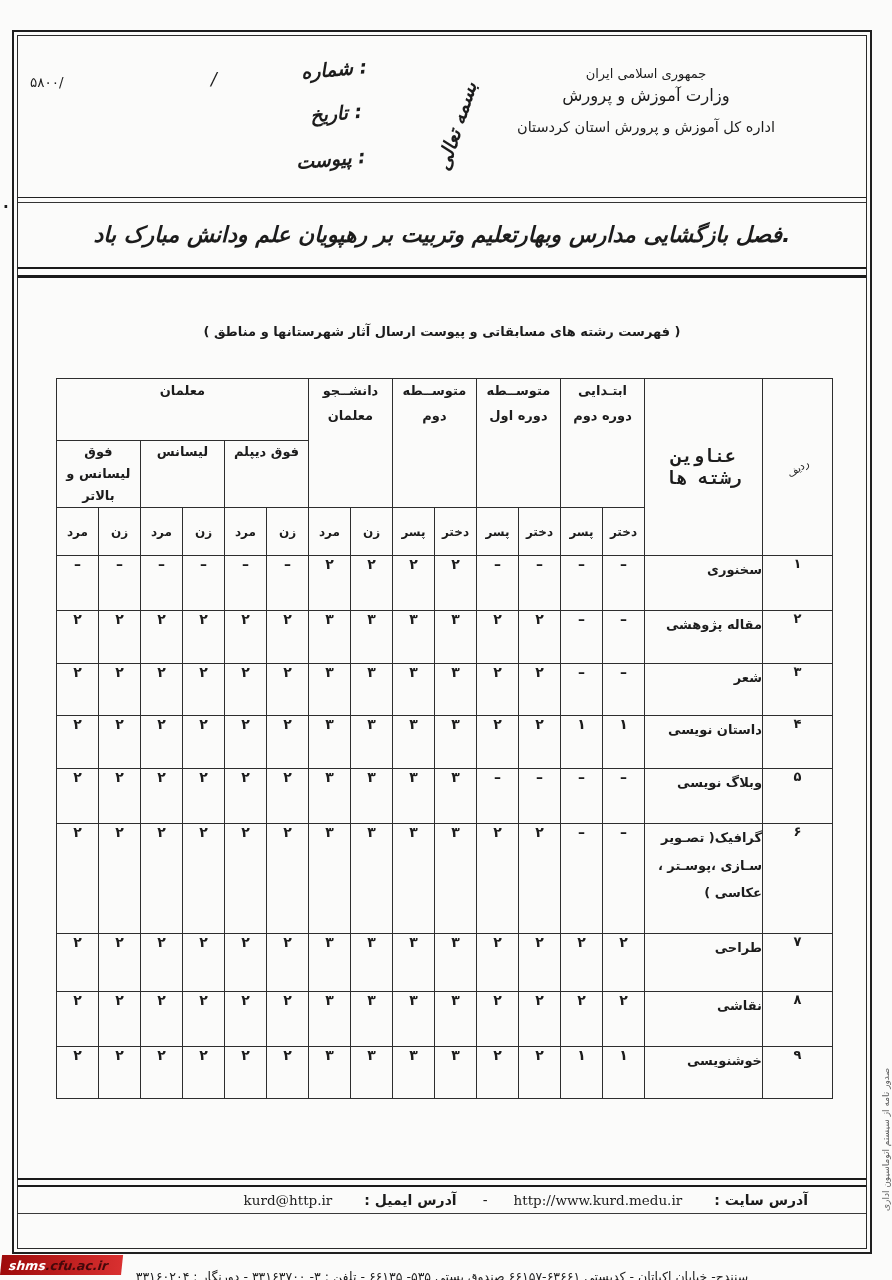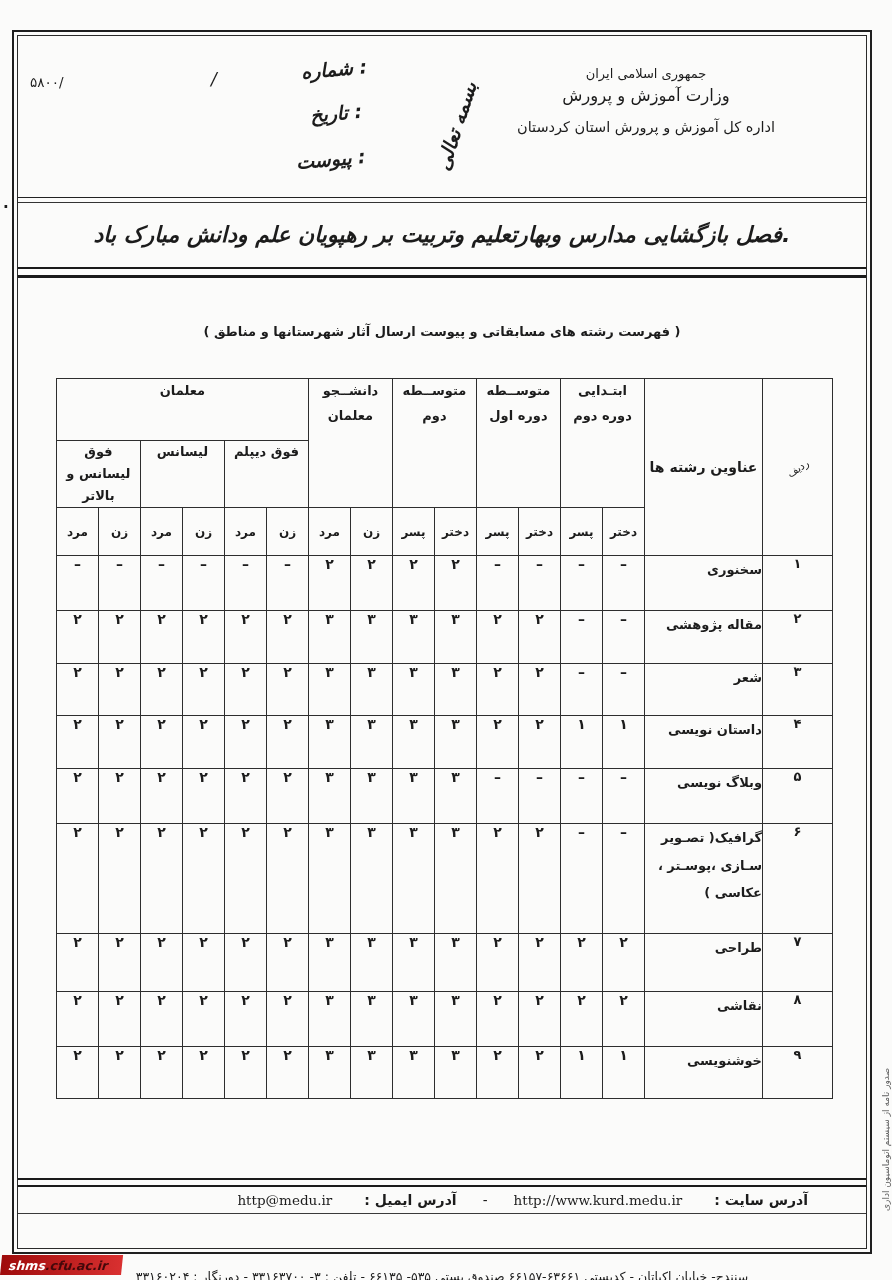--- a/index.html
+++ b/index.html
@@ -33,21 +33,21 @@
 
   
   table.grid{position:absolute;right:33px;top:342px;border-collapse:collapse;table-layout:fixed;width:776px;direction:rtl;}
   table.grid th,table.grid td{border:1px solid #2e2e2e;padding:0;}
   thead tr.r1{height:62px;}
   thead tr.r2{height:64px;}
   thead tr.r3{height:48px;}
   th{font-weight:bold;font-size:13px;vertical-align:top;padding-top:8px;}
   th.c-rowno{vertical-align:middle;}
   th.c-rowno .rot{display:inline-block;transform:rotate(-32deg);font-size:10.5px;font-weight:400;}
-  th.c-titles{vertical-align:middle;font-size:14px;}
+  th.c-titles{vertical-align:middle;font-size:18px;font-family:Liberation Mono, monospace;}
   th.grp{padding-top:10px;line-height:1.9;}
   th.sub{padding-top:12px;line-height:1.7;}
   th.gender{font-size:12px;vertical-align:middle;padding-top:0;}
   td.rowno{text-align:center;vertical-align:top;padding-top:11px;font-size:13px;font-weight:bold;}
   td.rowtitle{text-align:right;vertical-align:top;padding:10px 8px 0 4px;font-size:13px;font-weight:bold;line-height:2.1;}
   td.val{text-align:center;vertical-align:top;padding-top:11px;font-size:14px;font-weight:bold;}
 
   
   .footer-rule{position:absolute;left:0;top:1142px;width:100%;height:5px;border-top:2px solid #1a1a1a;border-bottom:2px solid #1a1a1a;}
   .footer-line1{position:absolute;left:0;top:1151px;width:100%;height:25px;direction:rtl;display:flex;align-items:center;
@@ -314,21 +314,21 @@
             </tr>
           </tbody>
       </table>
 
       <div class="footer-rule"></div>
       <div class="footer-line1">
         <span class="b">آدرس سایت :</span>
         <span class="url">http://www.kurd.medu.ir</span>
         <span>-</span>
         <span class="b">آدرس ایمیل :</span>
-        <span class="url">http@medu.ir</span>
+        <span class="url">kurd@http.ir</span>
       </div>
       <div class="footer-thin"></div>
       <div class="footer-line2">سنندج- خیابان اکباتان - کدپستی ۶۳۶۶۱-۶۶۱۵۷ صندوق پستی ۵۳۵- ۶۶۱۳۵ - تلفن : ۳- ۳۳۱۶۳۷۰۰ - دورنگار : ۳۳۱۶۰۲۰۴</div>
 
     </div>
   </div>
 
   <div class="watermark">
       <span class="wm-b">shms</span>
       <span class="wm-r">.cfu.ac.ir</span>

